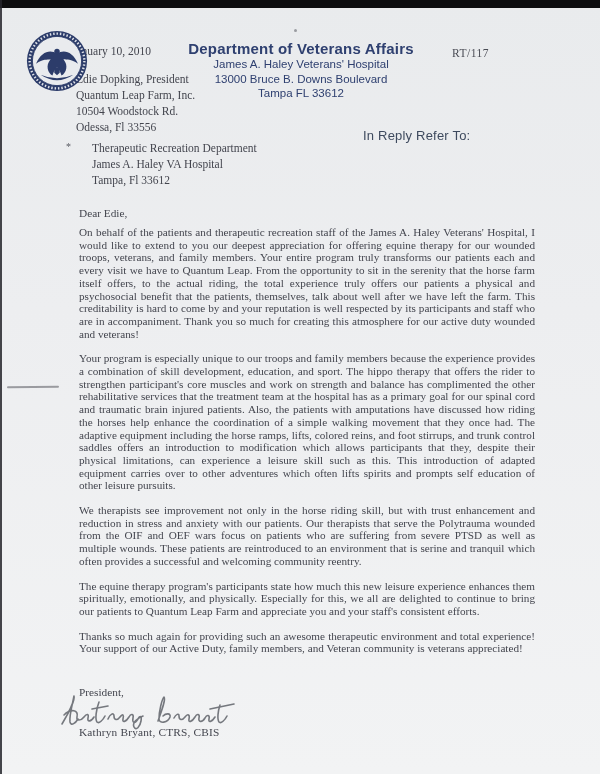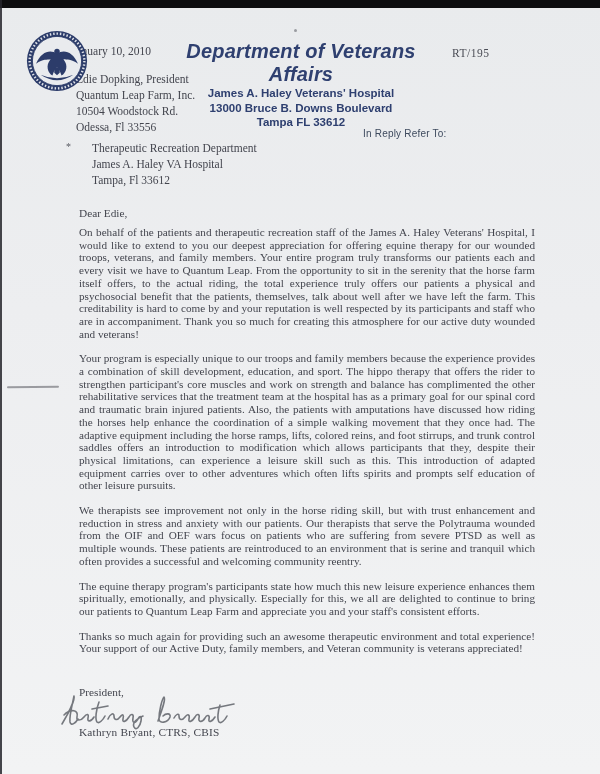--- a/index.html
+++ b/index.html
@@ -16,28 +16,28 @@
   .edge-left{position:absolute;left:0;top:0;width:2px;height:774px;background:#26262b;opacity:.85;}
   .smudge{position:absolute;left:7px;top:386px;width:52px;height:2px;background:#55565c;opacity:.55;transform:rotate(-.8deg);border-radius:1px;}
   .speck{position:absolute;left:294px;top:29px;width:3px;height:3px;background:#9a9ca1;border-radius:50%;}
 
   
   .seal{position:absolute;left:26px;top:30px;width:62px;height:62px;z-index:3;}
   .lh-center{
     position:absolute;left:165px;top:40px;width:272px;text-align:center;
     font-family:"Liberation Sans", sans-serif;color:#2f4070;z-index:1;
   }
-  .lh-title{font-size:20px;font-weight:bold;letter-spacing:.2px;font-style:italic;}
-  .lh-sub{font-size:11.5px;font-weight:bold;line-height:14.5px;}
+  .lh-title{font-size:15px;font-weight:bold;letter-spacing:.2px;}
+  .lh-sub{font-size:11.5px;font-weight:normal;line-height:14.5px;}
   .ref-code{position:absolute;left:452px;top:47px;font-size:11.5px;color:#4a4c55;letter-spacing:.5px;}
   .date-line{position:absolute;left:72px;top:45px;font-size:11.5px;z-index:2;}
   .sender{position:absolute;left:76px;top:71px;font-size:11.5px;line-height:16px;z-index:2;}
   .reply-label{
     position:absolute;left:363px;top:128px;
-    font-family:"Liberation Sans", sans-serif;font-size:10px;color:#3e4a5e;letter-spacing:.2px;
+    font-family:"Liberation Sans", sans-serif;font-size:13px;color:#3e4a5e;letter-spacing:.2px;
   }
   .recip-bullet{position:absolute;left:66px;top:141px;font-size:10px;color:#54565e;}
   .recipient{position:absolute;left:92px;top:140px;font-size:11.5px;line-height:16px;}
 
   
   .salutation{position:absolute;left:79px;top:207px;font-size:11.3px;}
   .letter-body{position:absolute;left:79px;top:226px;width:472px;font-size:11.2px;line-height:12.7px;}
   .letter-body p{margin:0 16px 12px 0;text-align:justify;}
   .closing{position:absolute;left:79px;top:686px;font-size:11.3px;}
   .signature{position:absolute;left:58px;top:690px;width:178px;height:42px;z-index:2;}
@@ -69,21 +69,21 @@
     </svg>
   </div>
 
   <div class="lh-center">
     <div class="lh-title">Department of Veterans Affairs</div>
     <div class="lh-sub">James A. Haley Veterans' Hospital</div>
     <div class="lh-sub">13000 Bruce B. Downs Boulevard</div>
     <div class="lh-sub">Tampa FL  33612</div>
   </div>
 
-  <div class="ref-code">RT/195</div>
+  <div class="ref-code">RT/117</div>
   <div class="date-line">January 10, 2010</div>
 
   <div class="sender">
     <div>Edie Dopking, President</div>
     <div>Quantum Leap Farm, Inc.</div>
     <div>10504 Woodstock Rd.</div>
     <div>Odessa, Fl  33556</div>
   </div>
 
   <div class="reply-label">In Reply Refer To:</div>

